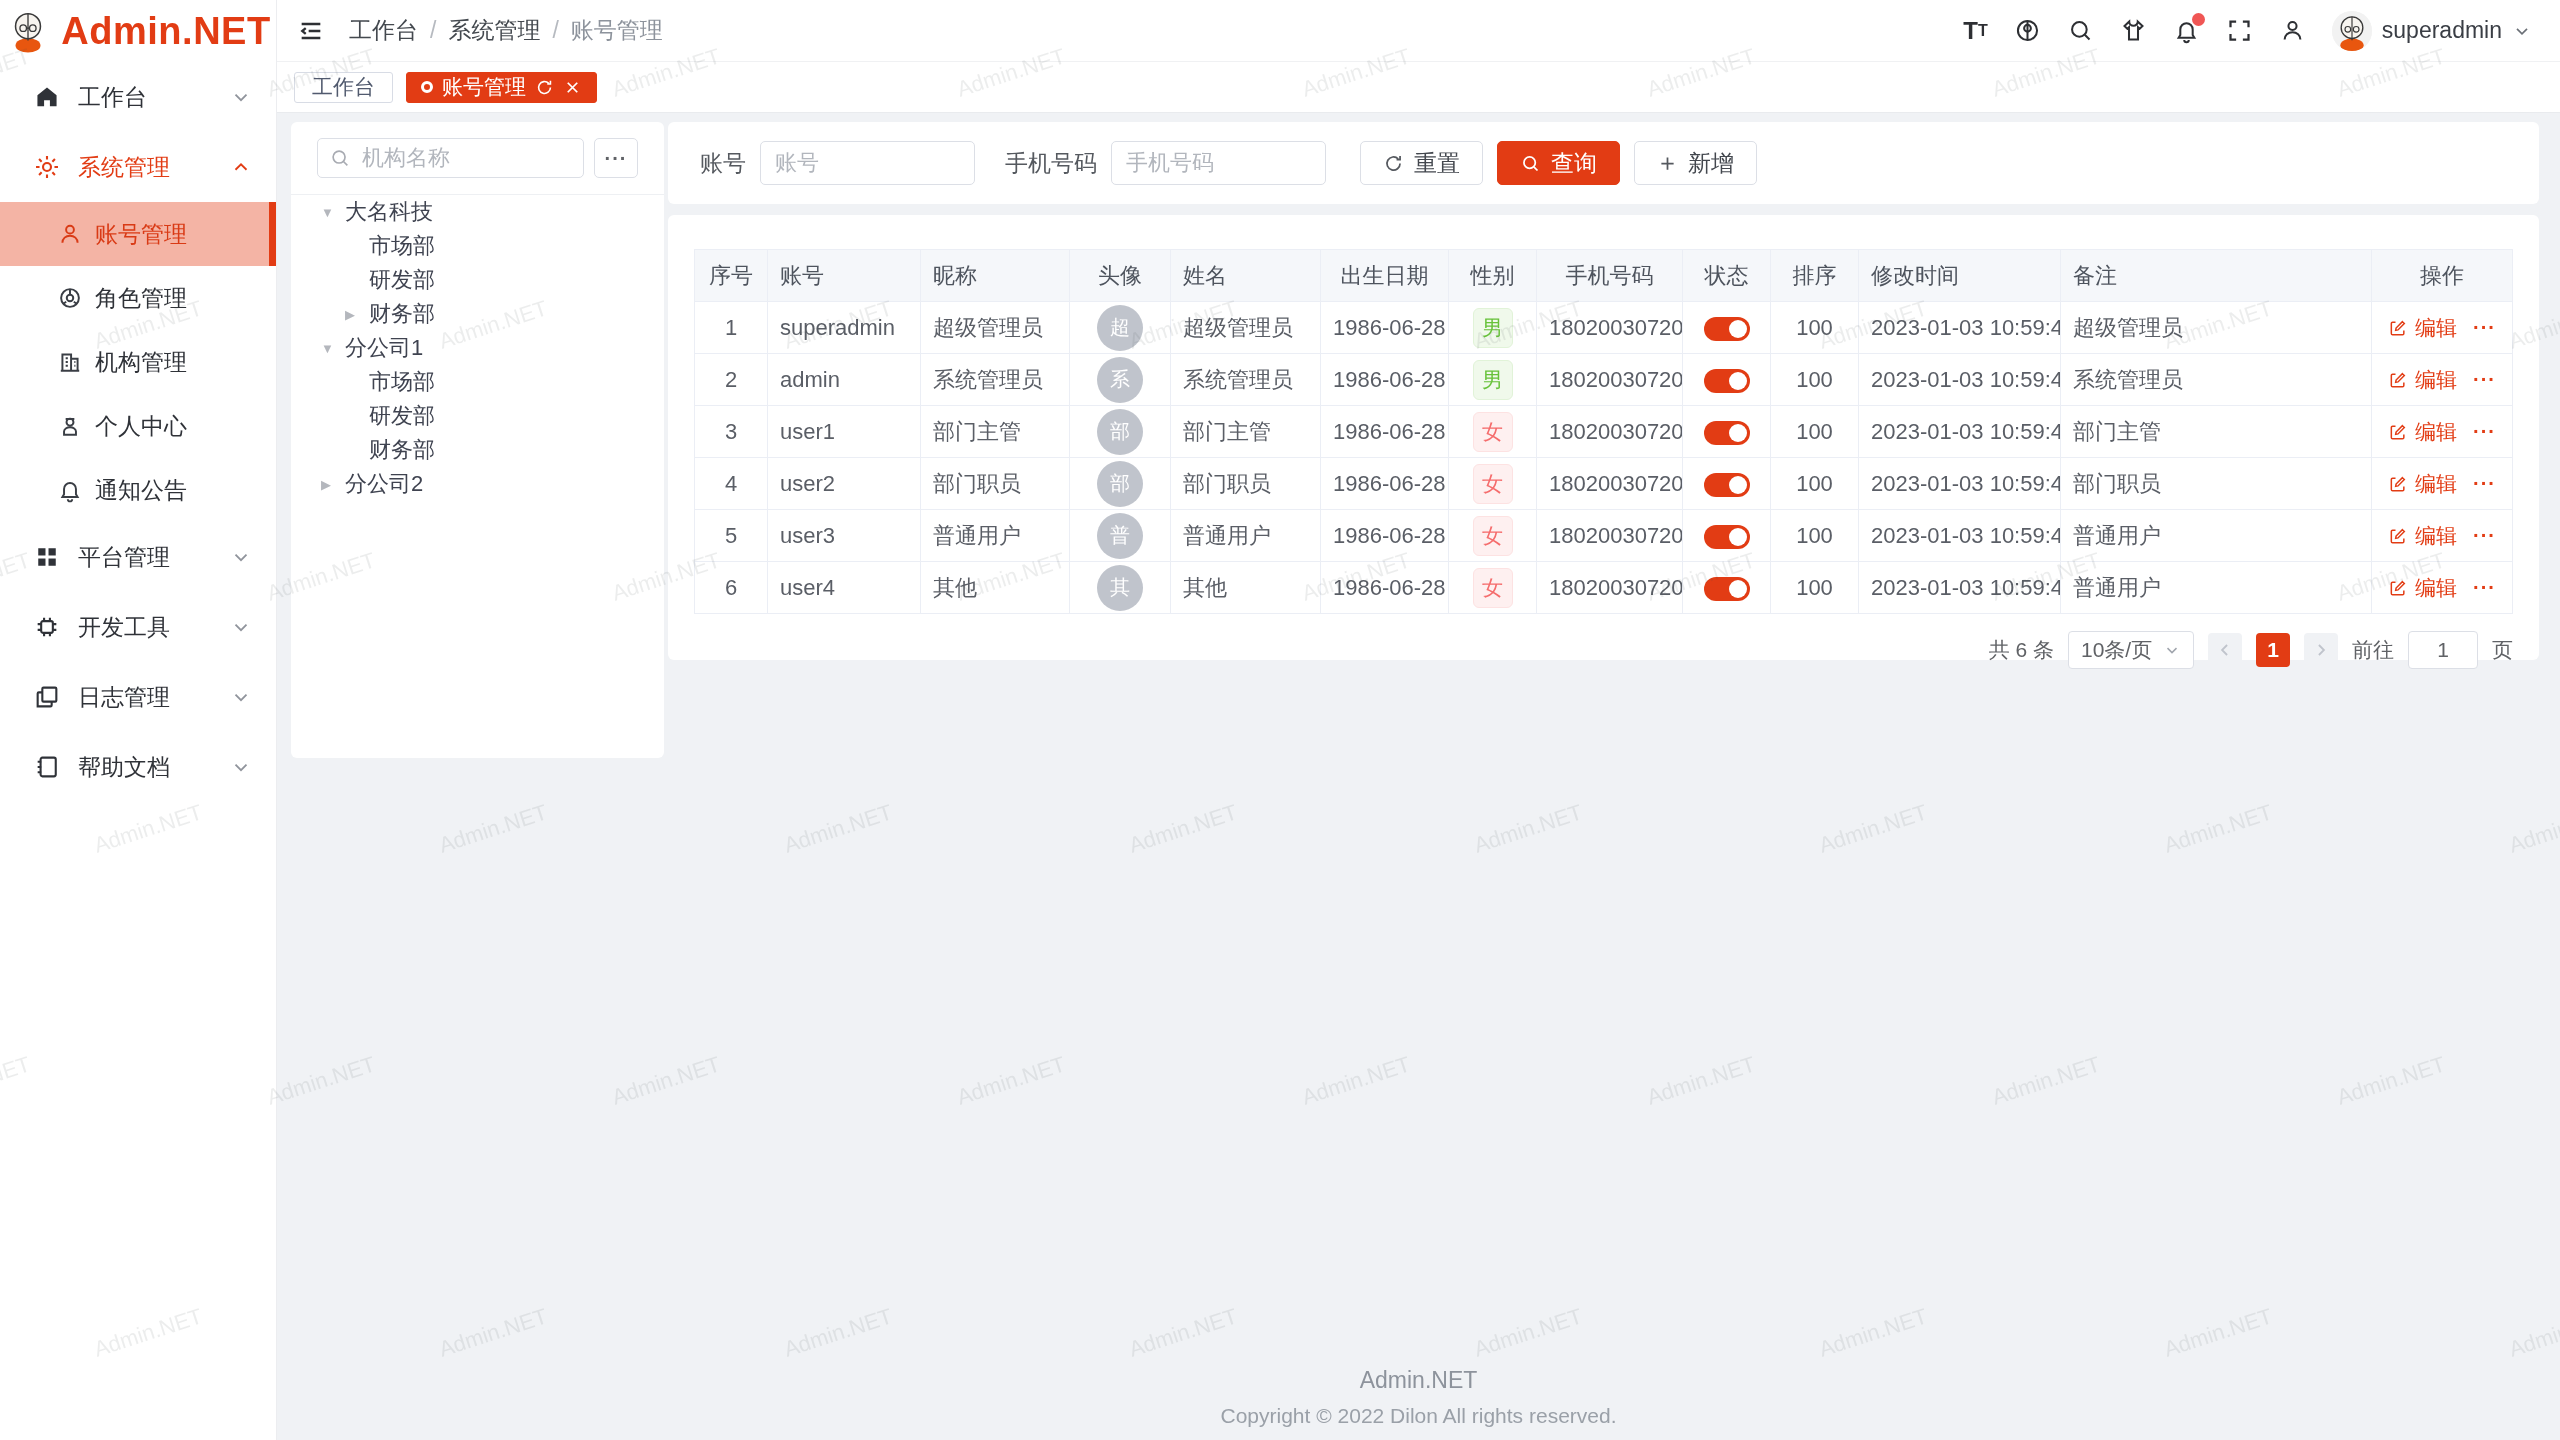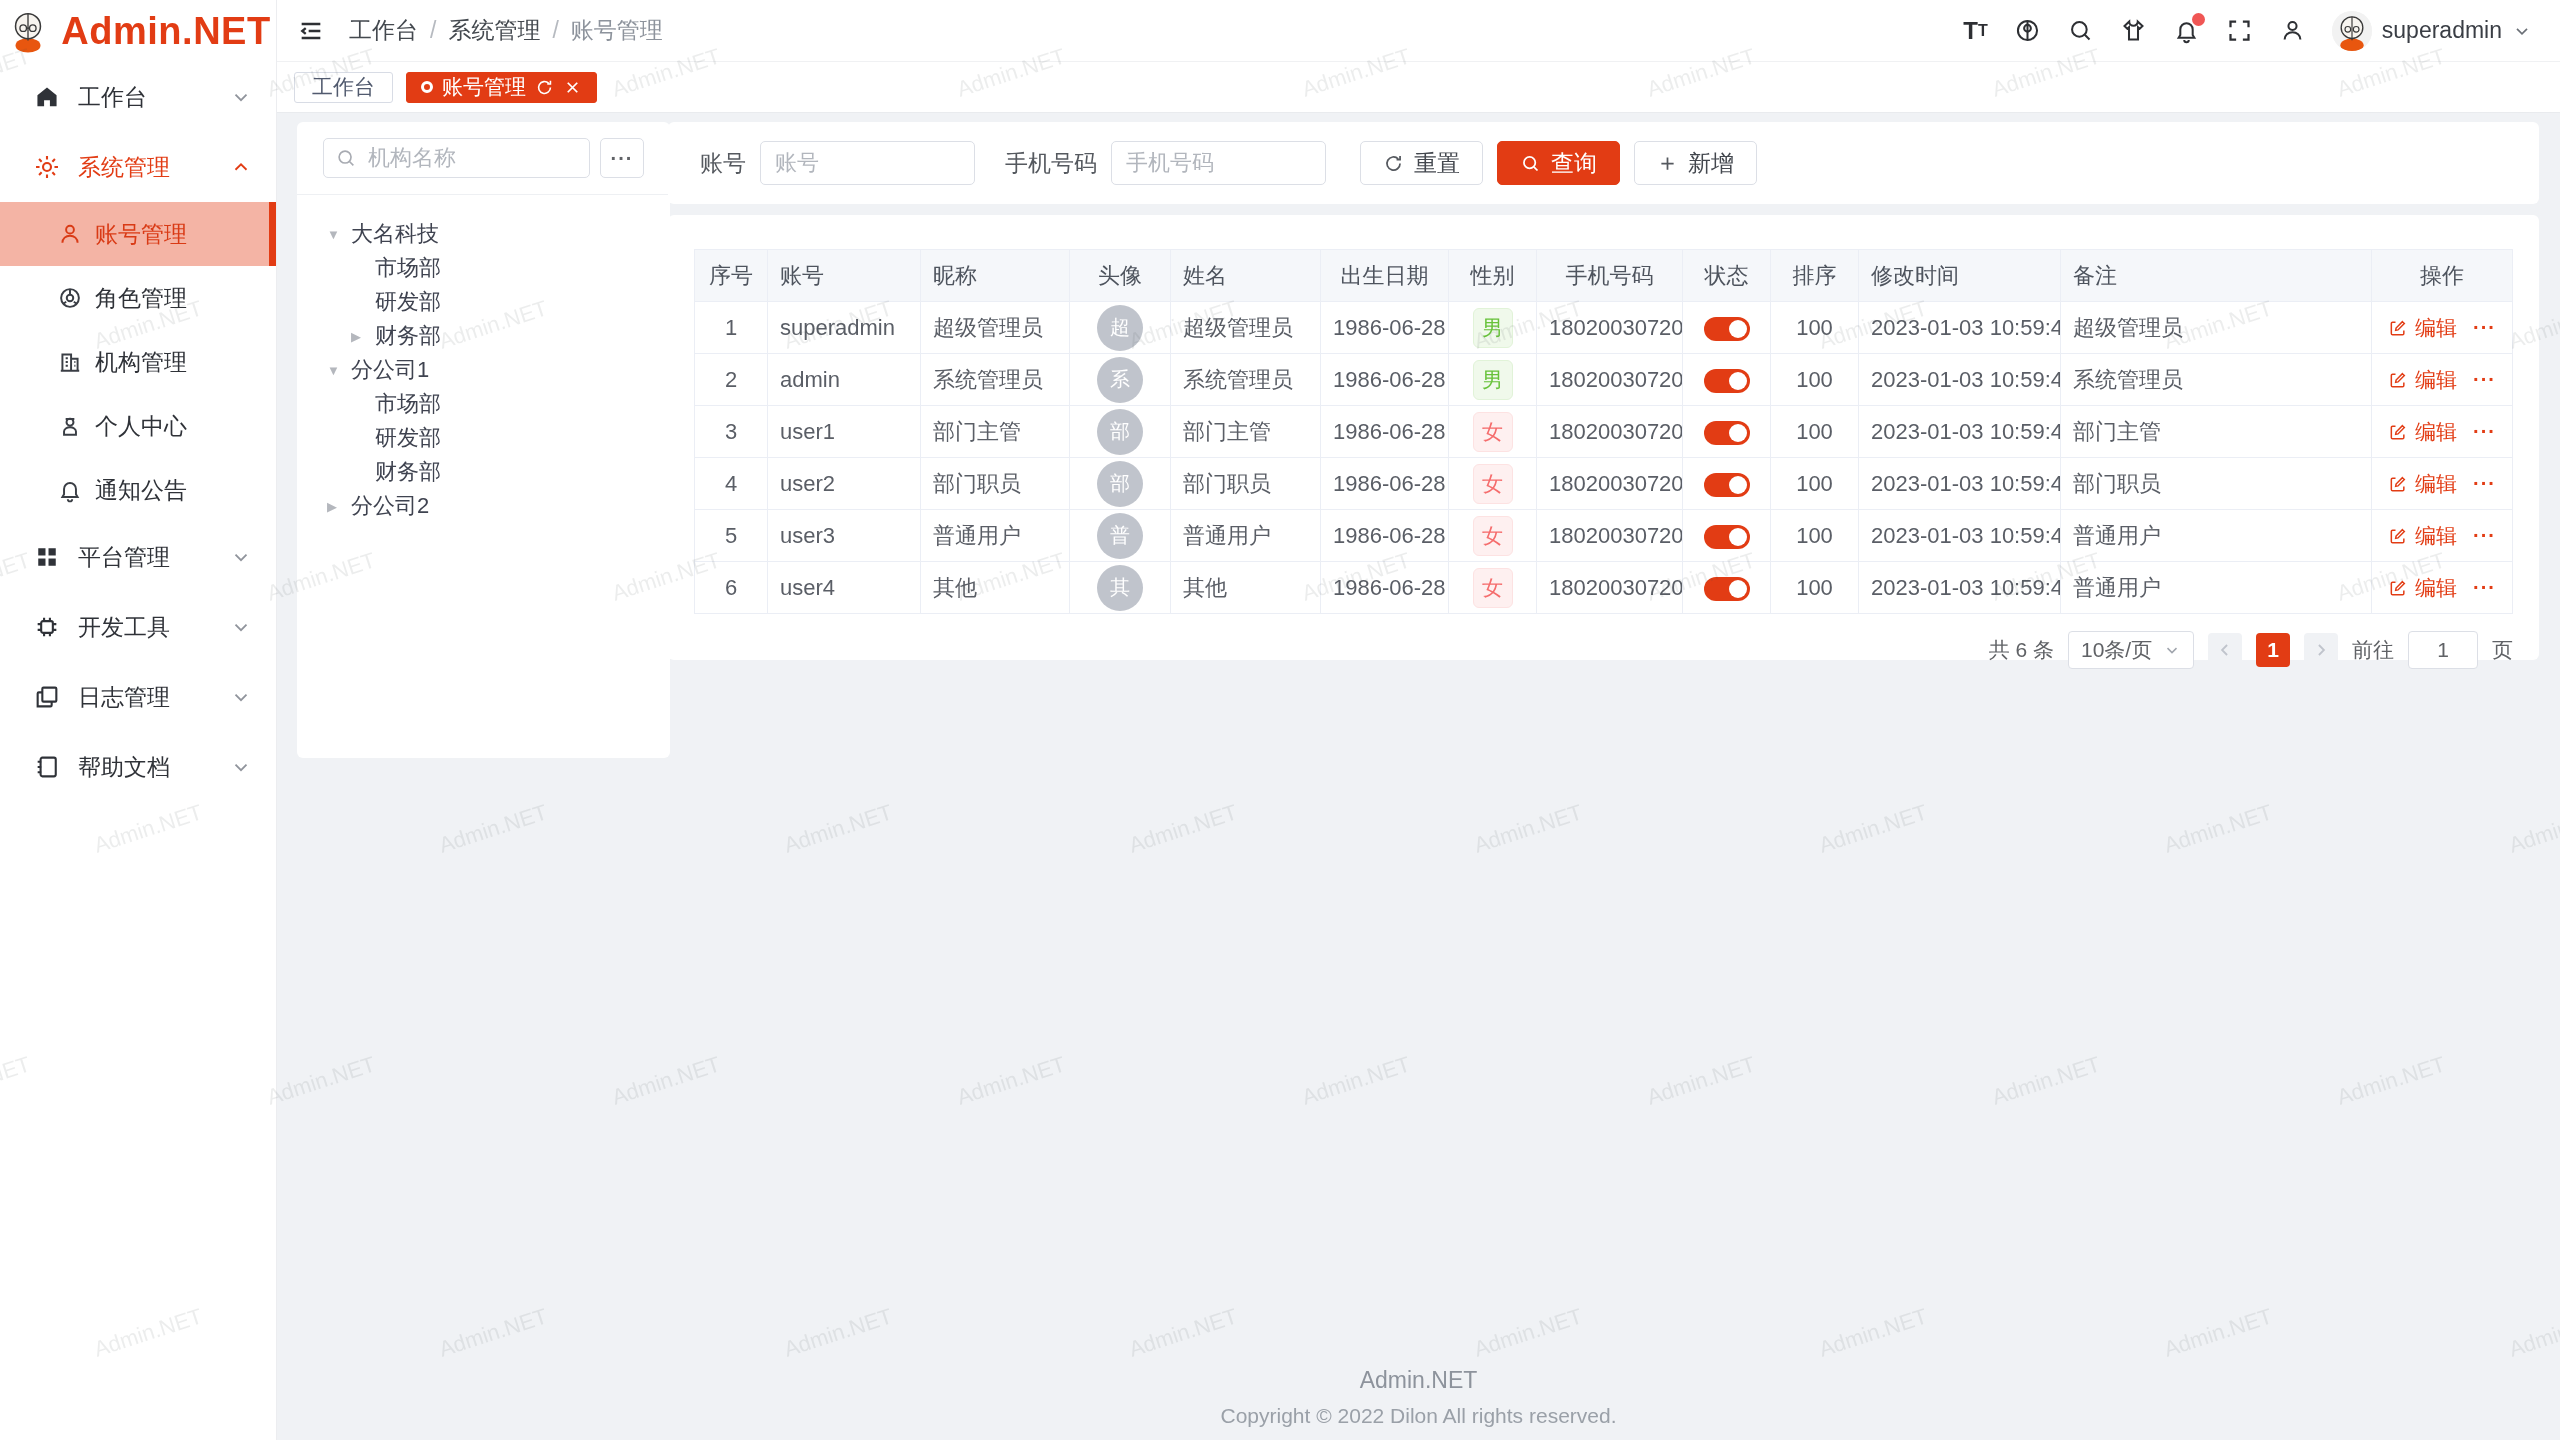--- a/index.html
+++ b/index.html
@@ -52,29 +52,29 @@
   .tab { height:31px; padding:0 17px; font-size:21px; display:inline-flex; align-items:center; border:1px solid #d8dce5; border-radius:3px; background:#fff; color:#515a6e; cursor:pointer; }
   .tab.active { background:#e23c14; border-color:#e23c14; color:#fff; gap:9px; padding:0 14px; }
   .tab .ring { width:12px; height:12px; border:3px solid #fff; border-radius:50%; background:transparent; }
   .tab .t-ic { color:#fff; }
 
   
   .main { position:absolute; left:277px; top:113px; right:0; bottom:0; background:#f0f2f5; }
   .card { position:absolute; background:#fff; border-radius:6px; }
 
   
-  .tree-card { left:20px; top:9px; width:373px; height:636px; padding:16px 0 0 0; }
+  .tree-card { left:14px; top:9px; width:373px; height:636px; padding:16px 0 0 0; }
   .tree-head { display:flex; align-items:center; gap:10px; padding:0 26px; }
   .tsearch { position:relative; flex:1; }
   .tsearch .s-ic { position:absolute; left:12px; top:9px; color:#a8abb2; }
   .tsearch input { width:100%; height:40px; border:1px solid #dcdfe6; border-radius:5px; padding:0 10px 0 44px; font-size:22px; color:#606266; outline:none; background:#fff; }
   .tsearch input::placeholder { color:#b2b6bd; }
   .tree-more { width:44px; height:40px; border:1px solid #dcdfe6; border-radius:5px; display:flex; align-items:center; justify-content:center; color:#606266; font-size:20px; font-weight:bold; letter-spacing:1px; cursor:pointer; }
   .tree-divider { margin-top:16px; border-bottom:1px solid #eef0f3; }
-  .tree-list { margin-top:22px; }
+  .tree-list { }
   .tnode { display:flex; align-items:center; height:34px; padding-left:30px; font-size:22px; color:#3f4350; cursor:pointer; }
   .tnode.l2 { padding-left:54px; }
   .tnode .caret { width:24px; font-size:13px; color:#b4b7bd; flex:none; }
   .caret.down::before { content:"▼"; }
   .caret.right::before { content:"▶"; }
 
   
   .filter-card { left:391px; top:9px; width:1871px; height:82px; display:flex; align-items:center; padding:0 32px; }
   .f-label { font-size:23px; color:#55595f; margin-right:14px; }
   .f-input { width:215px; height:44px; border:1px solid #dcdfe6; border-radius:5px; padding:0 14px; font-size:22px; color:#606266; outline:none; }

